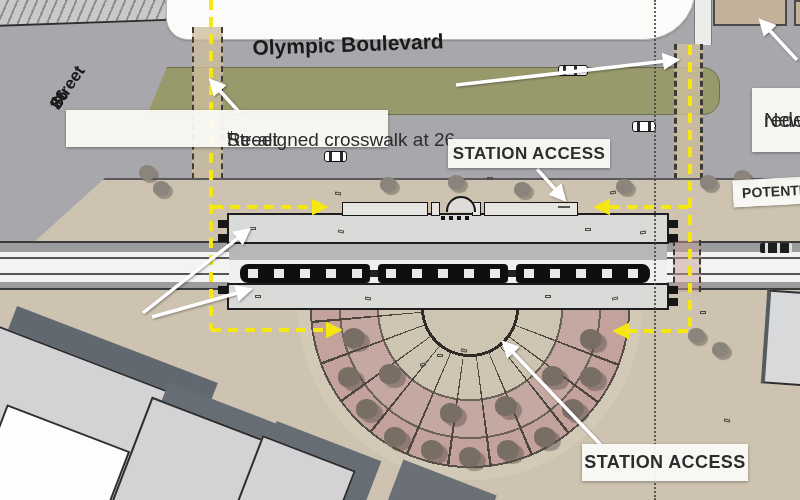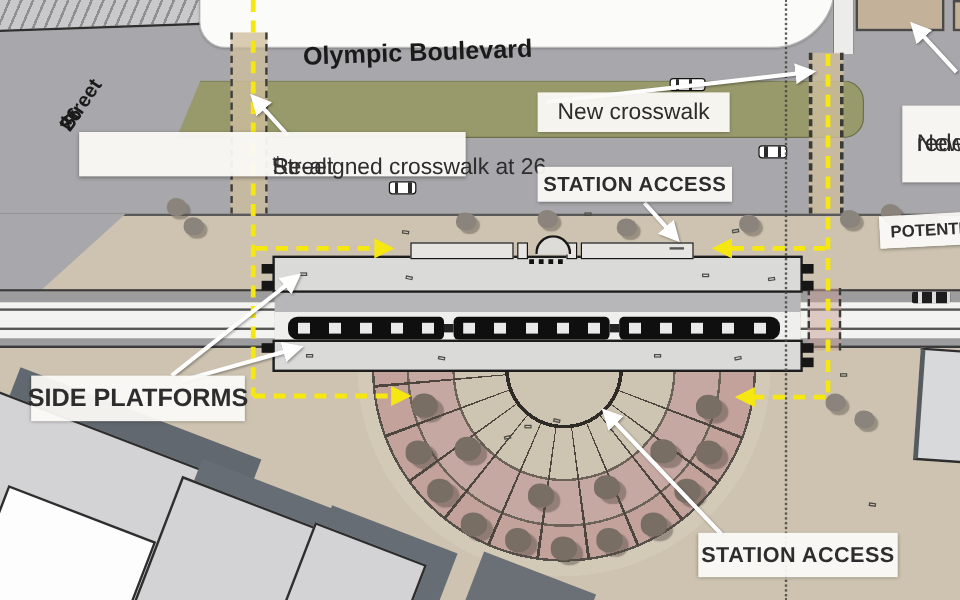--- a/index.html
+++ b/index.html
@@ -218,32 +218,26 @@
   </svg>
 
   <div class="callout" style="left:66px;top:110px;width:322px;height:37px;font-size:19px;">
     <span>
         <span>Re-aligned crosswalk at 26</span>
         <sup>th</sup>
         <span> Street</span>
       </span>
   </div>
 
-  <div class="callout" style="left:448px;top:77px;width:160px;height:33px;font-size:19px;">
-      <span>New crosswalk</span>
-    </div>
 
   <div class="callout" style="left:448px;top:139px;width:162px;height:29px;font-size:17px;font-weight:600;letter-spacing:.4px;">
       <span>STATION ACCESS</span>
     </div>
 
 
-  <div class="callout" style="left:26px;top:313px;width:178px;height:38px;font-size:21px;font-weight:600;">
-      <span>SIDE PLATFORMS</span>
-    </div>
 
   <div class="callout" style="left:582px;top:444px;width:166px;height:37px;font-size:18px;font-weight:600;letter-spacing:.4px;">
       <span>STATION ACCESS</span>
     </div>
 
   <div class="callout" style="left:733px;top:177px;width:130px;height:27px;font-size:14px;font-weight:700;transform:rotate(-3deg);justify-content:flex-start;">
       <span>POTENTIAL</span>
     </div>
 
   <div class="callout" style="left:752px;top:88px;width:110px;height:64px;font-size:20px;flex-direction:column;align-items:flex-start;justify-content:center;padding-left:12px;">

